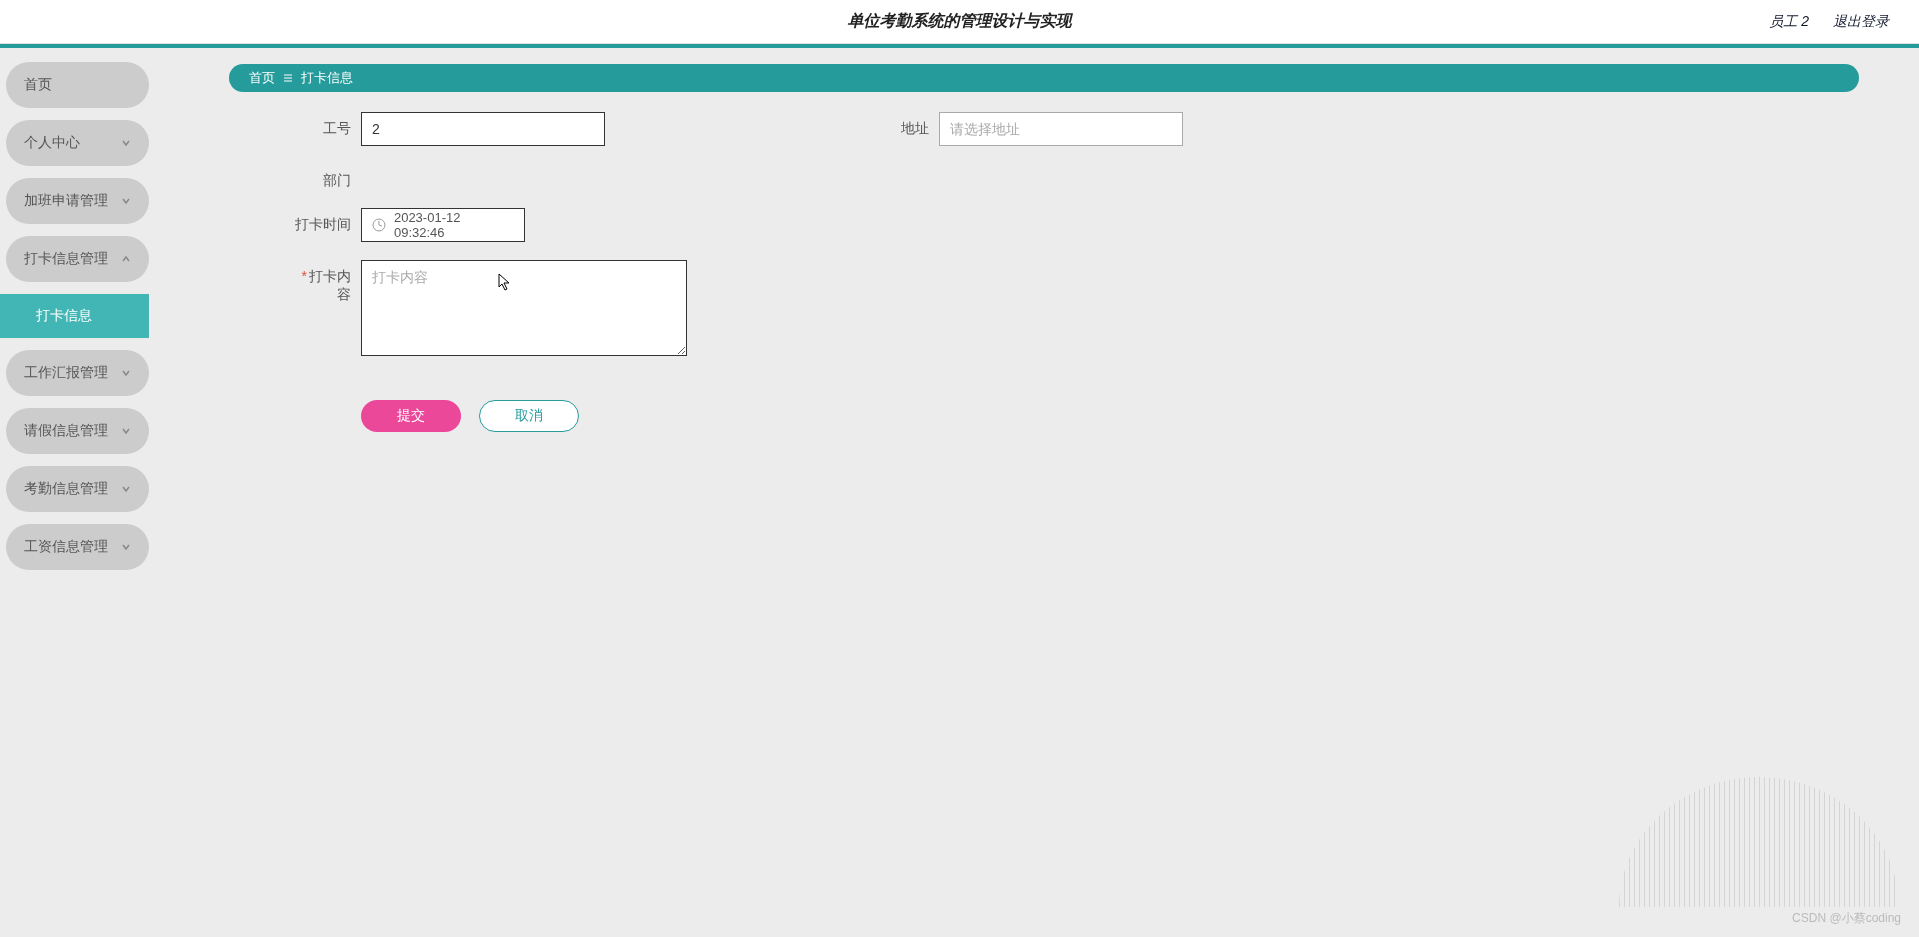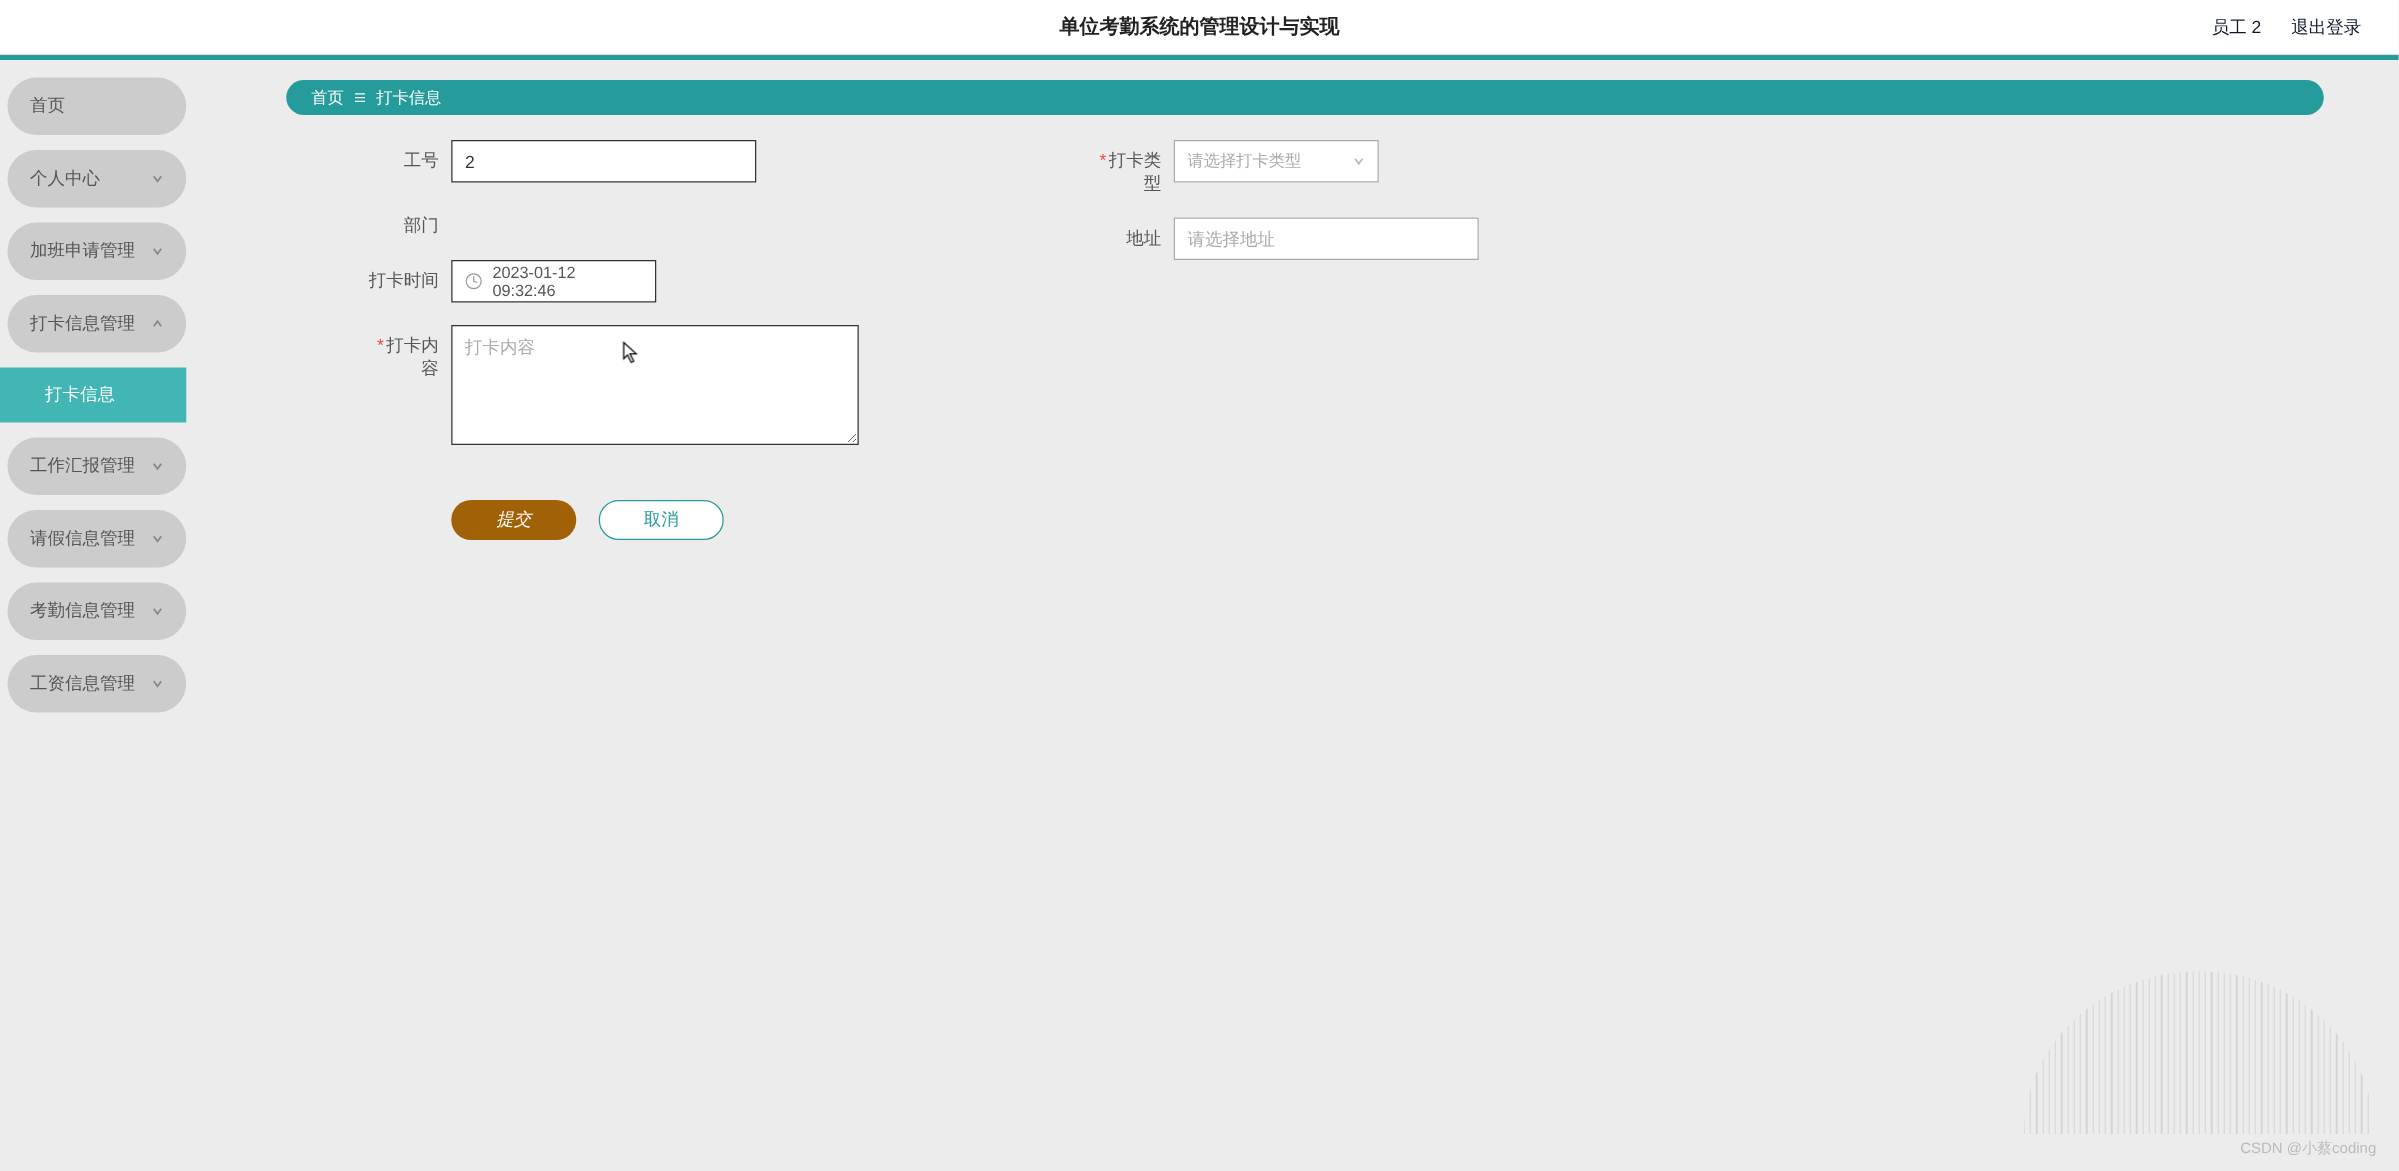--- a/index.html
+++ b/index.html
@@ -1,18 +1,18 @@
 <!DOCTYPE html>
 <html><head>
   <meta charset="utf-8">
   <style>
     * { margin: 0; padding: 0; box-sizing: border-box; }
     body { font-family: "Microsoft YaHei", "PingFang SC", sans-serif; background: #ececec; color: #333; font-size: 14px; }
     
-    .header { background: #fff; height: 44px; display: flex; align-items: center; justify-content: center; position: relative; border-bottom: 1px solid #e0e0e0; }
+    .header { background: #fff; height: 44px; display: flex; align-items: center; justify-content: center; position: relative; border-bottom: 1px solid #e0e0e0; font-style: italic; }
     .header-title { font-weight: bold; font-size: 16px; color: #222; }
     .header-right { position: absolute; right: 30px; top: 0; height: 44px; display: flex; align-items: center; gap: 24px; font-size: 14px; color: #0f172a; }
     .header-right span { cursor: pointer; }
     
     .topbar { height: 4px; background: #269b9b; width: 100%; }
     
     .container { display: flex; height: calc(100vh - 48px); }
     
     .sidebar { width: 155px; padding-top: 14px; flex-shrink: 0; }
     .nav-item { margin: 0 6px 12px 6px; height: 46px; background: #cccccc; border-radius: 23px; display: flex; align-items: center; padding: 0 18px; color: #555; font-size: 14px; cursor: pointer; position: relative; }
@@ -35,21 +35,21 @@
     .form-input::placeholder { color: #aaa; }
     .form-input.light { border: 1px solid #aaa; color: #aaa; }
     .form-select { width: 164px; height: 34px; border: 1px solid #aaa; background: #fff; padding: 0 10px; font-size: 13px; color: #aaa; display: flex; align-items: center; justify-content: space-between; cursor: pointer; }
     .form-textarea { width: 326px; height: 96px; border: 1px solid #333; background: #fff; padding: 8px 10px; font-size: 14px; color: #333; outline: none; resize: both; font-family: inherit; }
     .form-textarea::placeholder { color: #aaa; }
     .date-input { width: 164px; height: 34px; border: 1px solid #333; background: #fff; padding: 0 10px; font-size: 13px; color: #555; display: flex; align-items: center; gap: 8px; }
     .clock-icon { width: 14px; height: 14px; }
     
     .btn-row { display: flex; gap: 18px; margin-top: 26px; margin-left: 72px; }
     .btn { width: 100px; height: 32px; border-radius: 16px; display: flex; align-items: center; justify-content: center; font-size: 14px; cursor: pointer; border: none; }
-    .btn-primary { background: #a16207; color: #fff; font-style: italic; }
+    .btn-primary { background: #ec4899; color: #fff; }
     .btn-secondary { background: #fff; color: #269b9b; border: 1px solid #269b9b; }
     
     .watermark-circle { position: fixed; right: 20px; bottom: 30px; width: 280px; height: 260px; pointer-events: none; opacity: 0.35; overflow: hidden; }
     .watermark-lines { width: 100%; height: 100%; background: repeating-linear-gradient(90deg, #aaa 0px, #aaa 1px, transparent 1px, transparent 5px); border-radius: 50% 50% 0 0 / 60% 60% 0 0; clip-path: ellipse(140px 130px at 50% 100%); }
     .watermark-text { position: fixed; right: 18px; bottom: 10px; font-size: 12px; color: #bbb; pointer-events: none; }
     
     .cursor { position: fixed; left: 498px; top: 273px; width: 14px; height: 18px; pointer-events: none; z-index: 999; }
   </style>
 </head>
 <body>
@@ -182,29 +182,20 @@
         <div class="btn-row">
           <button class="btn btn-primary">提交</button>
           <button class="btn btn-secondary">取消</button>
         </div>
 
       </div>
 
       <div class="form-col">
 
 
-        <div class="form-row">
-          <div class="form-label"><span class="req">*</span><span>打卡类型</span></div>
-          <div class="form-select">
-            <span>请选择打卡类型</span>
-            <svg width="10" height="10" viewBox="0 0 10 10" fill="none" stroke="#bbb" stroke-width="1.5">
-                <polyline points="2,3 5,7 8,3"></polyline>
-              </svg>
-          </div>
-        </div>
 
         <div class="form-row">
           <div class="form-label">地址</div>
           <input class="form-input light" placeholder="请选择地址" style="">
         </div>
 
       </div>
     </div>
   </div>
 </div>

